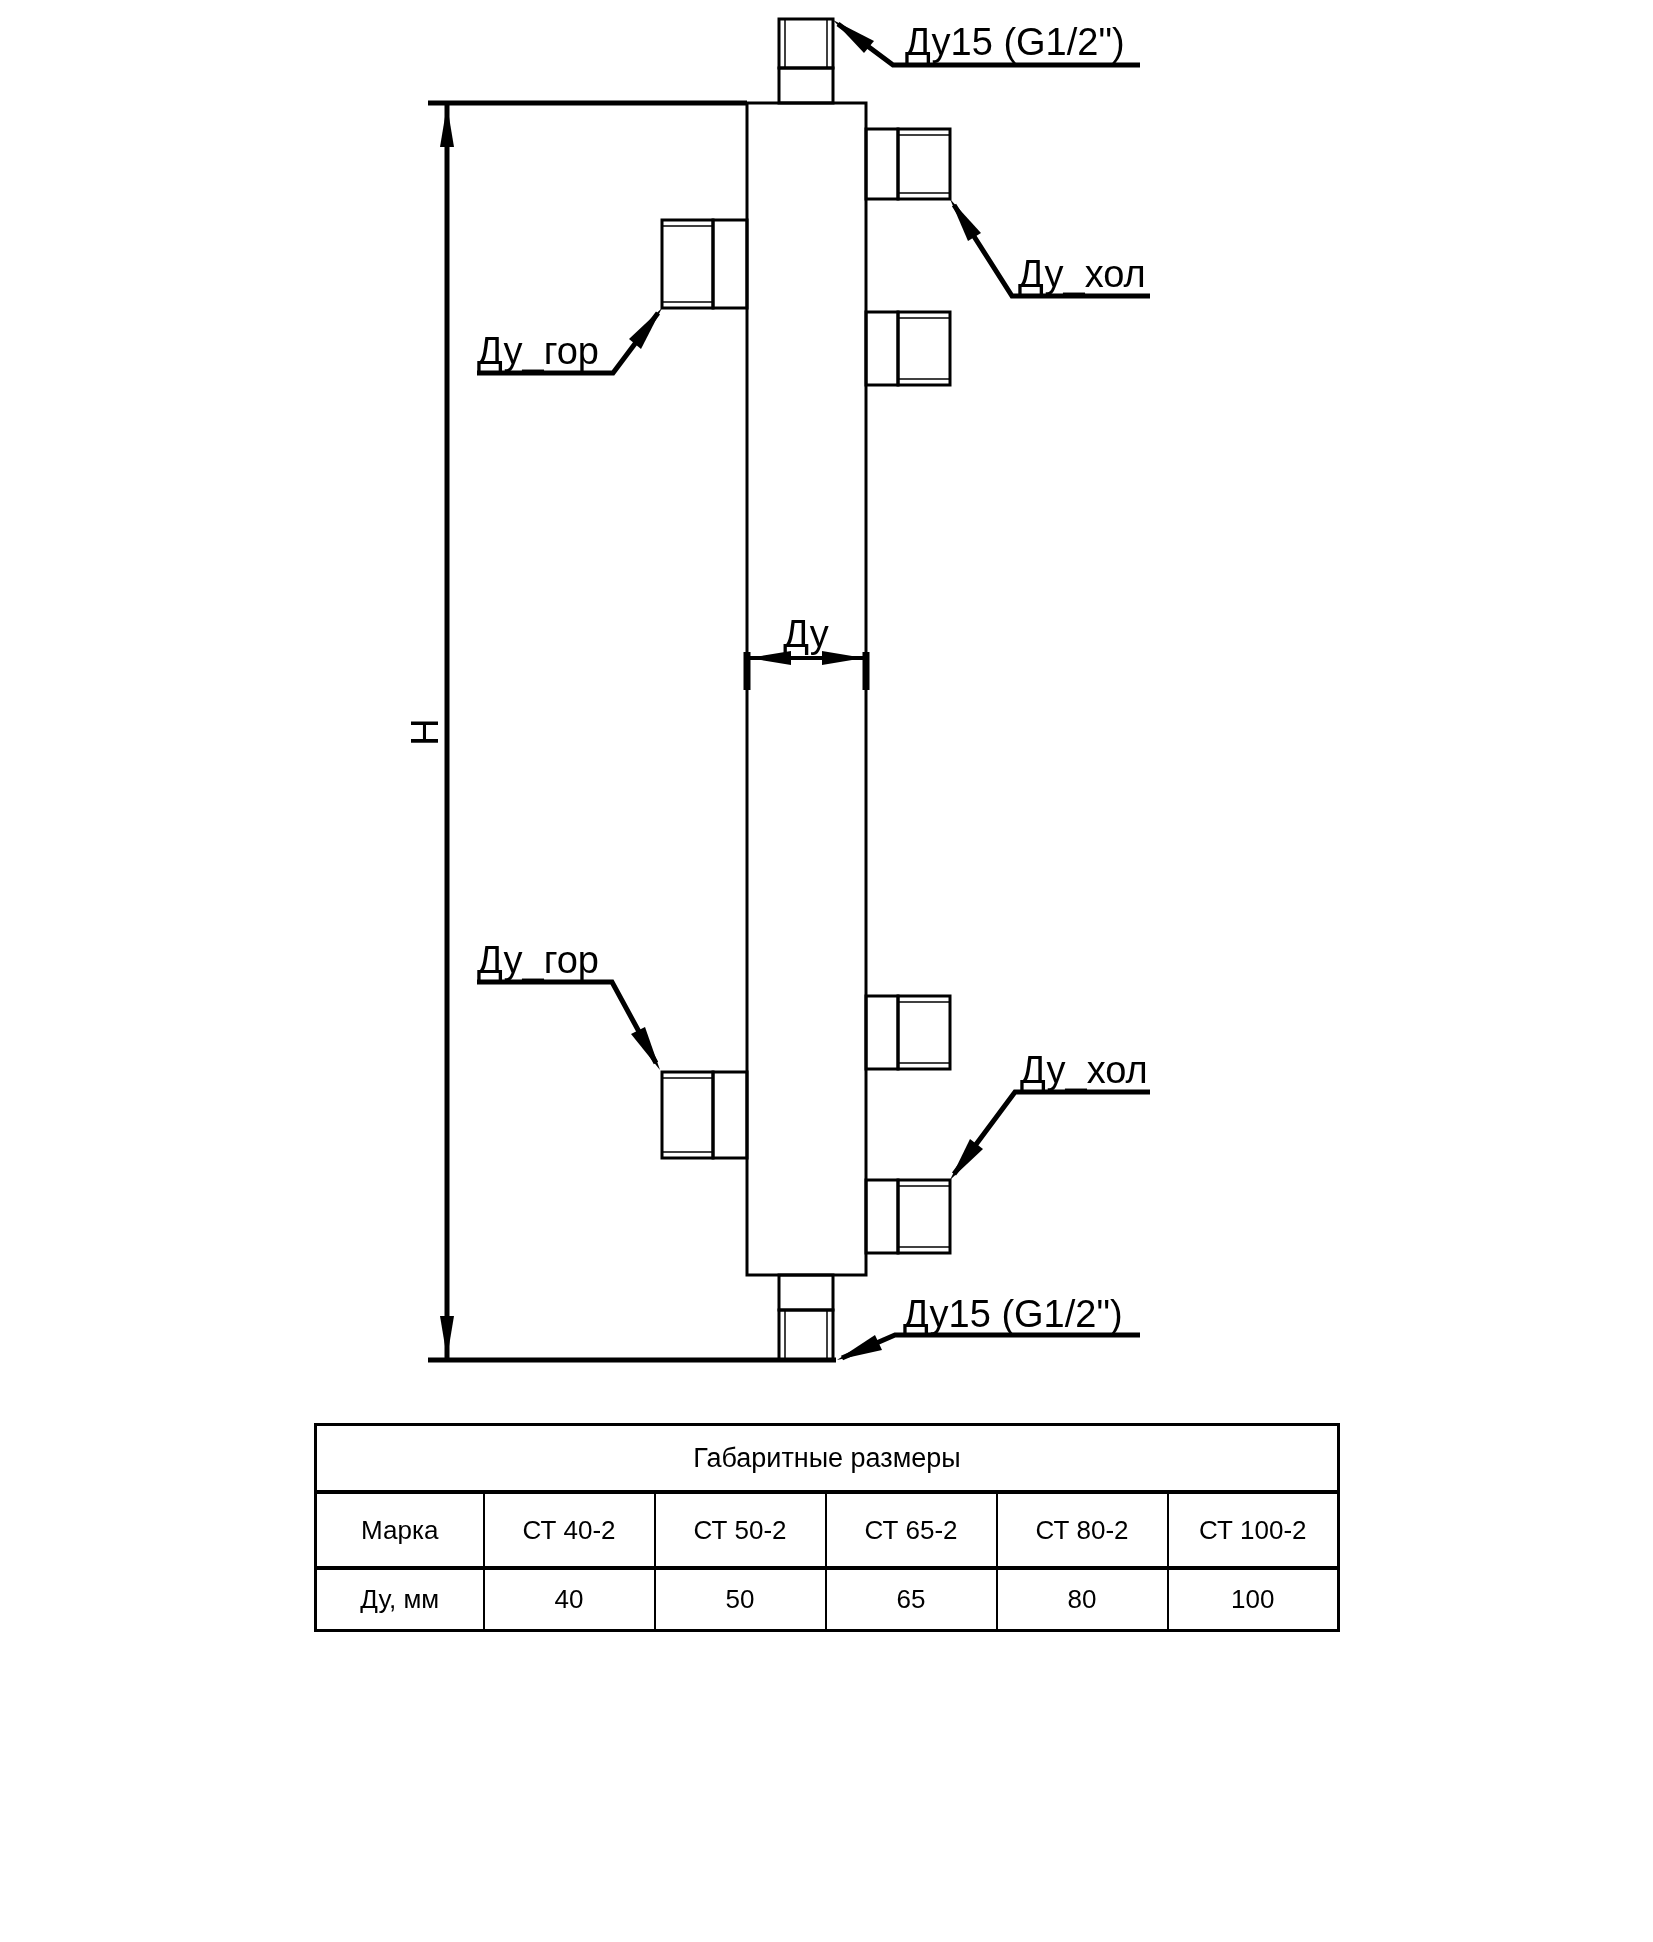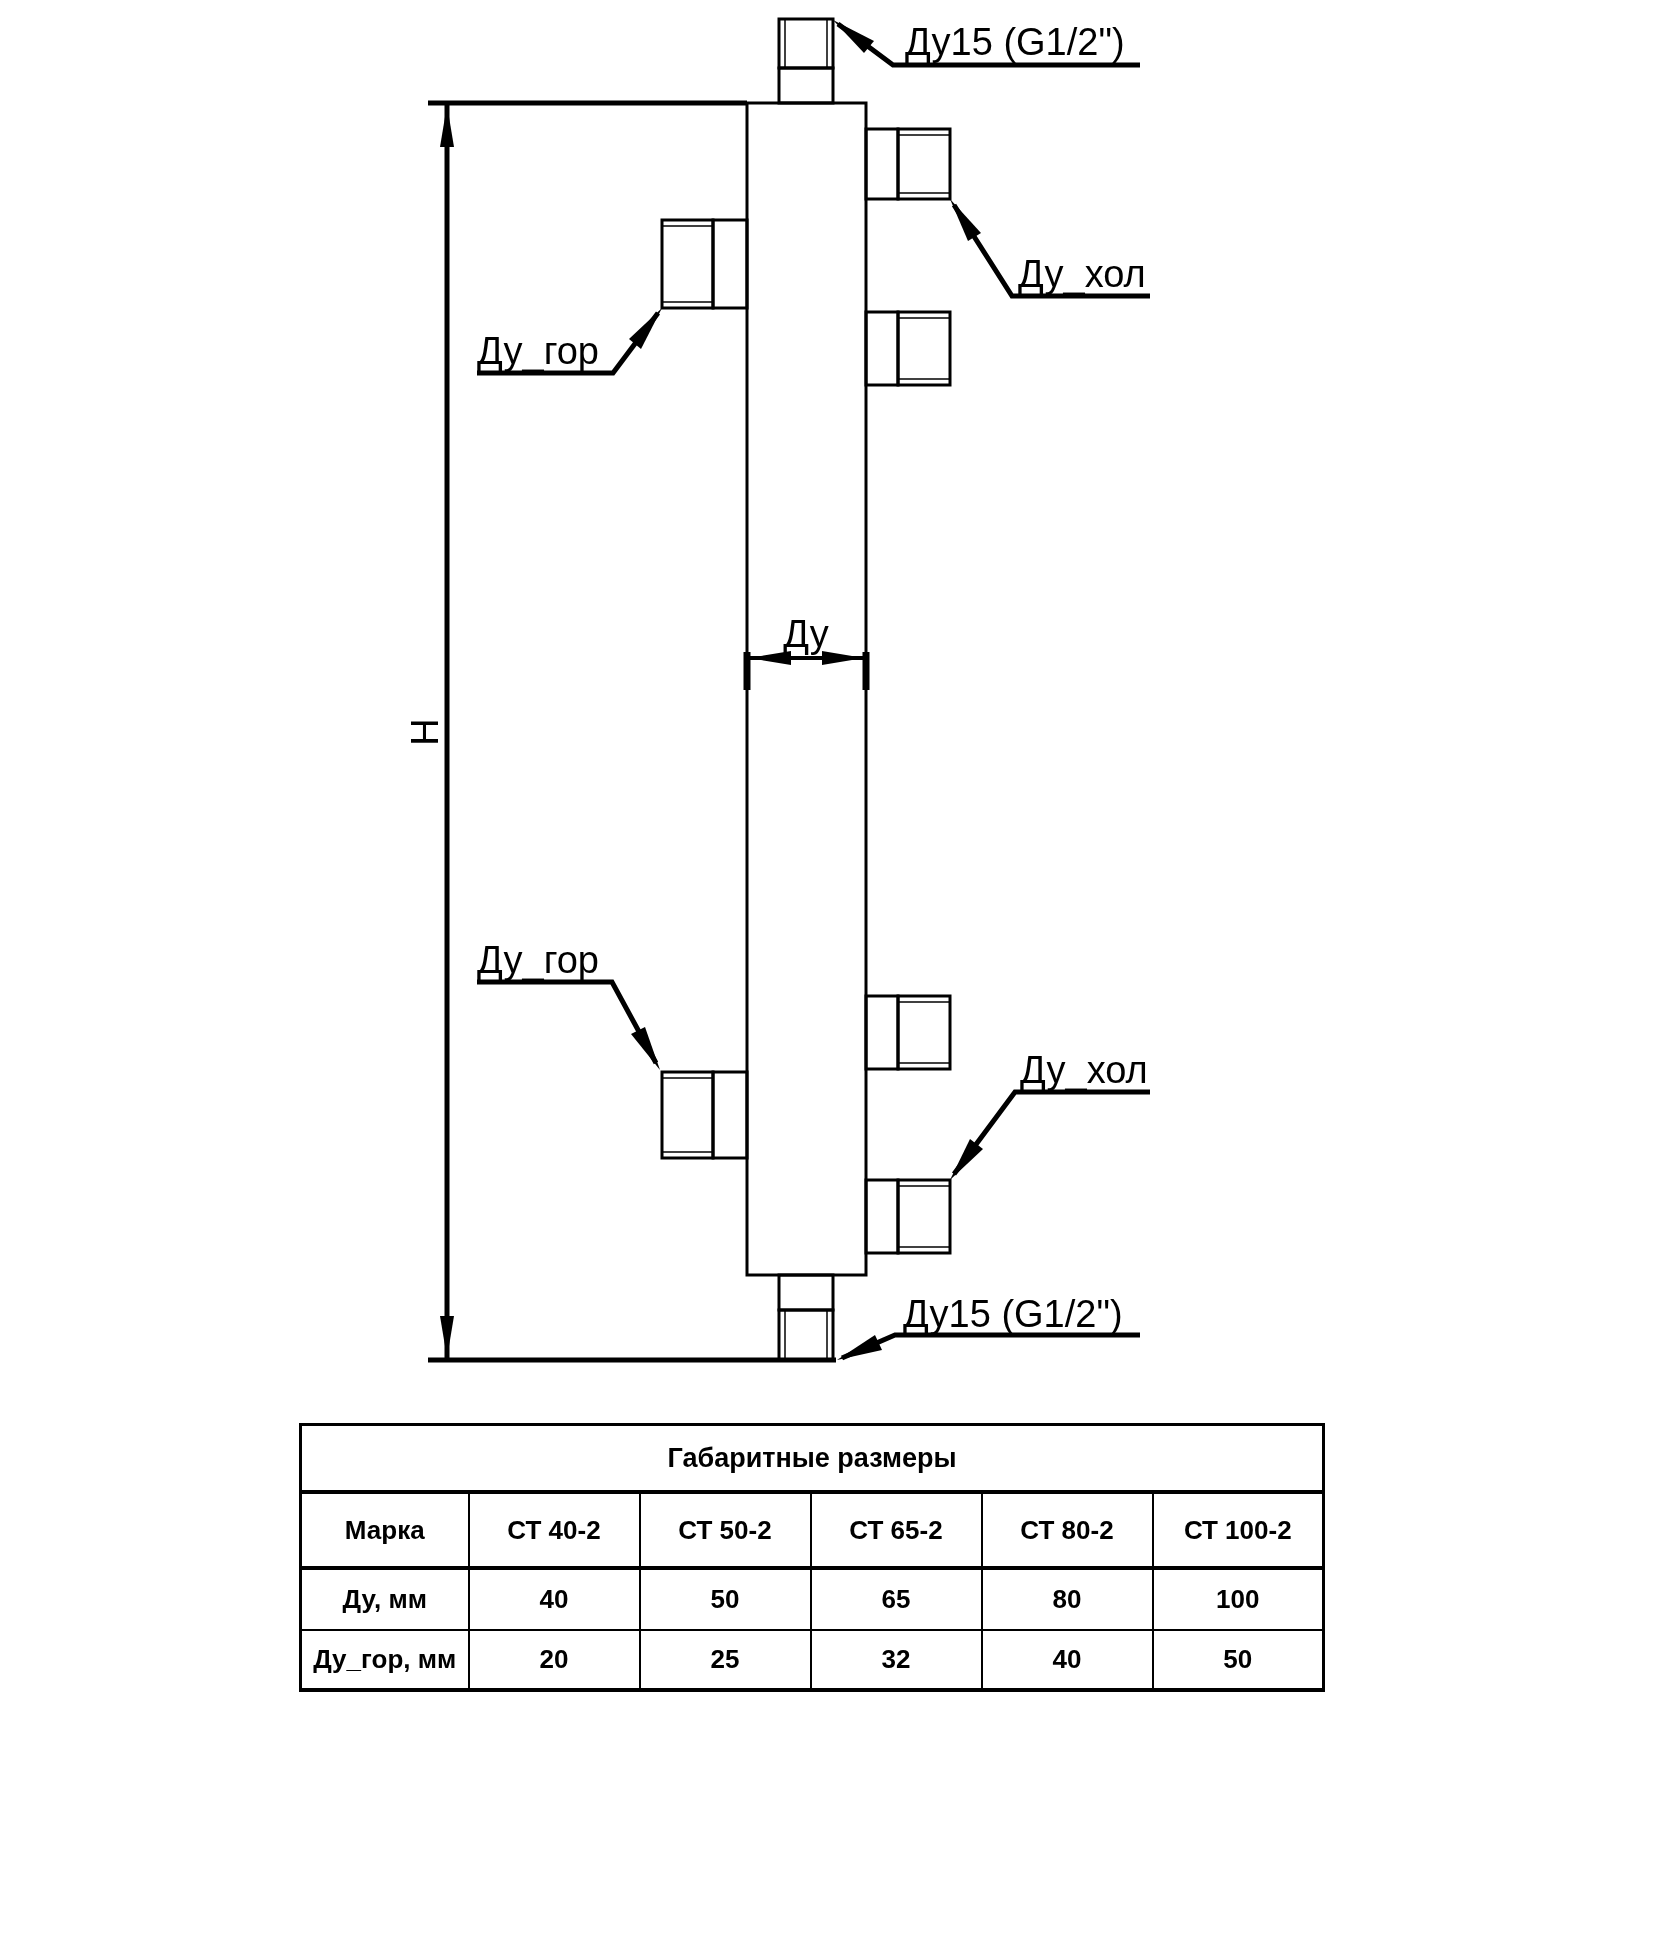--- a/index.html
+++ b/index.html
@@ -1,20 +1,20 @@
 <!DOCTYPE html>
 <html><head>
 <meta charset="utf-8">
 <style>
   html,body{margin:0;padding:0;background:#ffffff;}
   .page{position:relative;width:1653px;height:1942px;background:#ffffff;overflow:hidden;
         font-family:"Liberation Sans", sans-serif;}
   svg{position:absolute;left:0;top:0;}
   svg text{fill:#000;font-family:"Liberation Sans", sans-serif;font-size:38px;}
-  .dims-table-wrap{position:absolute;left:299px;top:1423px;font-weight:bold;}
+  .dims-table-wrap{position:absolute;left:314px;top:1423px;}
   table.dims{border-collapse:collapse;table-layout:fixed;background:#fff;
              border:3px solid #000;font-size:26px;color:#000;}
   table.dims td{border:2px solid #000;text-align:center;vertical-align:middle;
                 padding:0 2px;white-space:nowrap;overflow:hidden;}
   tr.r-title td{height:64px;border-bottom-width:4px;font-size:27px;}
   tr.r-power td{height:76px;}
   tr.r-mark  td{height:72px;border-bottom-width:4px;}
   tr.r-du    td{height:59px;}
   tr.r-duhol td{height:57px;border-bottom-width:4px;}
   tr.r-dugor td{height:57px;border-bottom-width:4px;}
@@ -162,24 +162,16 @@
           <td>СТ 100-2</td>
         </tr>
         <tr class="r-du">
           <td>Ду, мм</td>
           <td>40</td>
           <td>50</td>
           <td>65</td>
           <td>80</td>
           <td>100</td>
         </tr>
-        <tr class="r-dugor">
-          <td>Ду_гор, мм</td>
-          <td>20</td>
-          <td>25</td>
-          <td>32</td>
-          <td>40</td>
-          <td>50</td>
-        </tr>
       </tbody>
     </table>
   </div>
 </div>
 
 </body></html>

